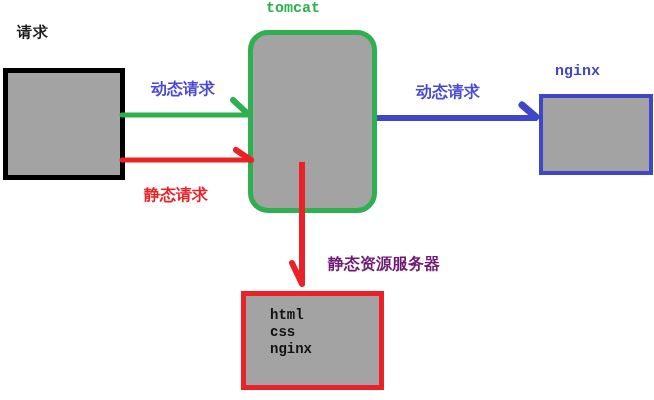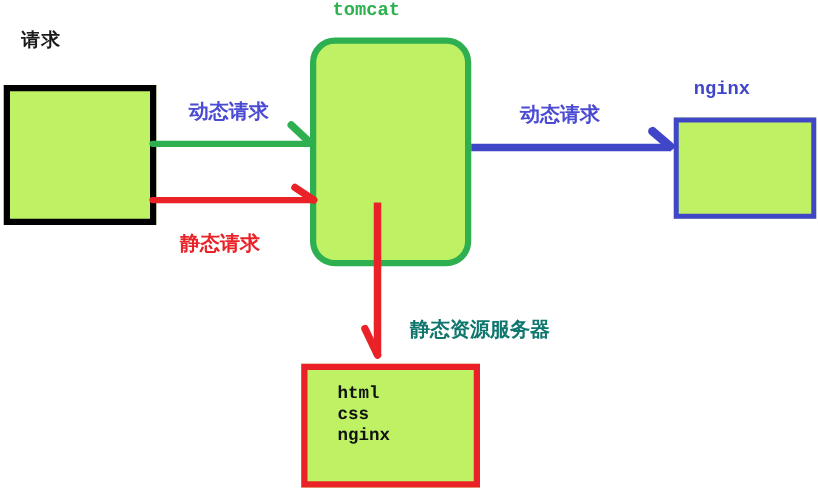--- a/index.html
+++ b/index.html
@@ -11,21 +11,21 @@
   .canvas {
     position: relative;
     width: 654px;
     height: 400px;
     background: #ffffff;
     overflow: hidden;
   }
   .box {
     position: absolute;
     box-sizing: border-box;
-    background: #bef264;
+    background: #a3a3a3;
     border-style: solid;
   }
   .request-box {
     left: 3px; top: 68px; width: 122px; height: 112px;
     border-width: 5px; border-color: #000000;
   }
   .nginx-box {
     left: 248px; top: 30px; width: 129px; height: 183px;
     border-width: 5px; border-radius: 20px;
   }
@@ -99,21 +99,21 @@
       <div>nginx</div>
     </div>
   </div>
 
   <div class="label cjk dyn-left-label" style="color: rgb(74, 74, 210);">动态请求</div>
 
   <div class="label cjk static-left-label" style="color: rgb(234, 34, 39); margin-top: 14px;">静态请求</div>
 
   <div class="label cjk dyn-right-label" style="color: rgb(74, 74, 210);">动态请求</div>
 
-  <div class="label cjk static-server-label" style="color: #0f766e;">静态资源服务器</div>
+  <div class="label cjk static-server-label" style="color: #701a75;">静态资源服务器</div>
 
   <svg class="arrows-layer" viewBox="0 0 654 400" xmlns="http://www.w3.org/2000/svg">
 
     <path d="M122,115 H249" fill="none" stroke-width="5" stroke-linecap="round" stroke="#2eb050"></path>
     <path d="M233,100 L248,114" fill="none" stroke-width="6" stroke-linecap="round" stroke="#2eb050"></path>
 
     <path d="M122,160 H251" fill="none" stroke-width="5" stroke-linecap="round" stroke="#ea2227"></path>
     <path d="M236,150 L251,160" fill="none" stroke-width="6" stroke-linecap="round" stroke="#ea2227"></path>
 
     <path d="M377,118 H537" fill="none" stroke-width="6" stroke-linecap="butt" stroke="#4046c8"></path>

